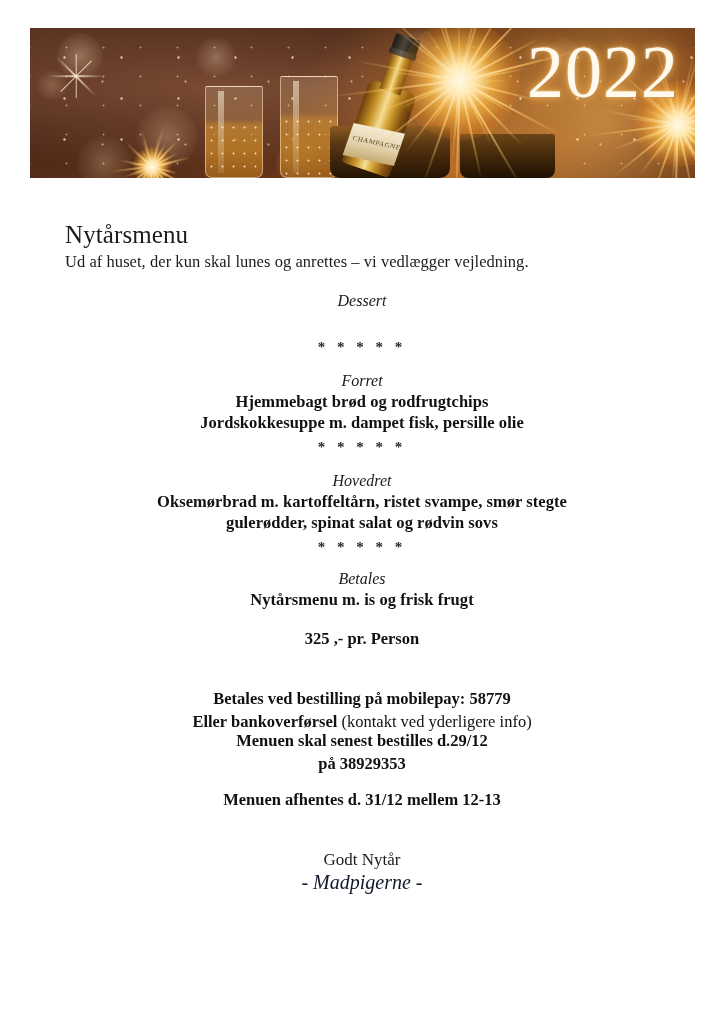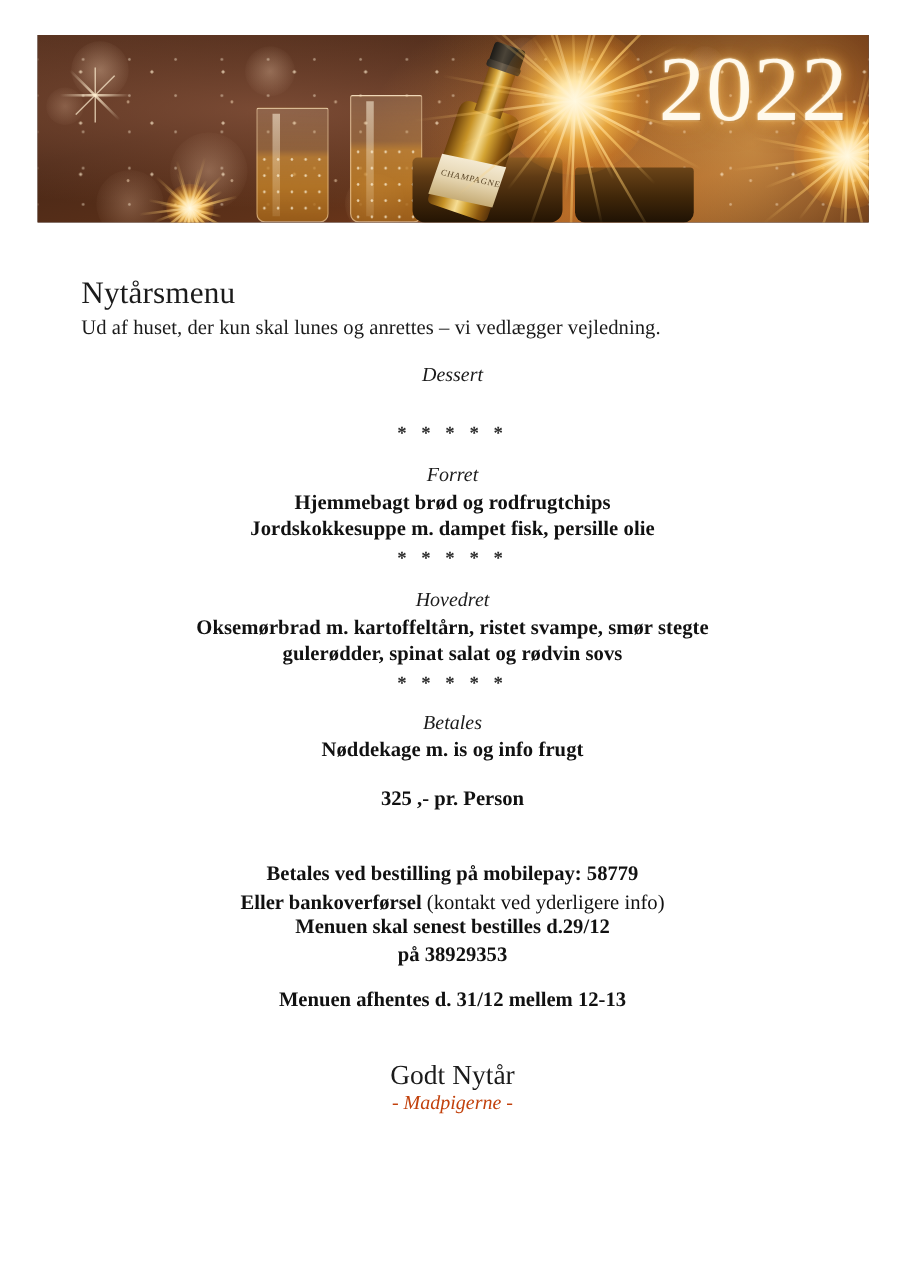--- a/index.html
+++ b/index.html
@@ -213,22 +213,22 @@
   }
   .sep {
     position: absolute; left: 0; width: 724px; text-align: center;
     font-size: 15px; font-weight: bold; color: #2a2a2a;
     letter-spacing: 4px; line-height: 18px;
   }
 
   .block { position: absolute; left: 0; width: 724px; text-align: center; }
   .b-bold { font-size: 16.5px; font-weight: bold; color: #111; line-height: 23px; }
   .b-reg  { font-weight: 400; }
-  .b-plain { font-size: 22px; font-weight: 400; color: #1b1b1b; line-height: 23px; }
-  .b-italic { font-size: 16px; font-style: italic; font-weight: 400; color: #c2410c; line-height: 23px; }
+  .b-plain { font-size: 17px; font-weight: 400; color: #1b1b1b; line-height: 23px; }
+  .b-italic { font-size: 20px; font-style: italic; font-weight: 400; color: #0f172a; line-height: 23px; }
 </style>
 </head>
 <body>
 
 <div class="banner">
   <div class="banner-bg"></div>
 
   <div class="bokeh b1"></div>
   <div class="bokeh b2"></div>
   <div class="bokeh b3"></div>
@@ -404,21 +404,21 @@
 
   <div class="course" style="top:470px">
     <div class="course-name">Hovedret</div>
     <div class="course-dish">Oksemørbrad m. kartoffeltårn, ristet svampe, smør stegte</div>
     <div class="course-dish">gulerødder, spinat salat og rødvin sovs</div>
   </div>
   <div class="sep" style="top:538px">* * * * *</div>
 
   <div class="course" style="top:568px">
     <div class="course-name">Betales</div>
-    <div class="course-dish">Nøddekage m. is og info frugt</div>
+    <div class="course-dish">Nytårsmenu m. is og frisk frugt</div>
   </div>
 
   <div class="block" style="top:627px">
     <div class="b-bold">325 ,- pr. Person</div>
   </div>
 
   <div class="block" style="top:687px">
     <div class="b-bold">Betales ved bestilling på mobilepay: 58779</div>
     <div class="b-bold"><span>Eller bankoverførsel</span><span class="b-reg"> (kontakt ved yderligere info)</span></div>
   </div>

